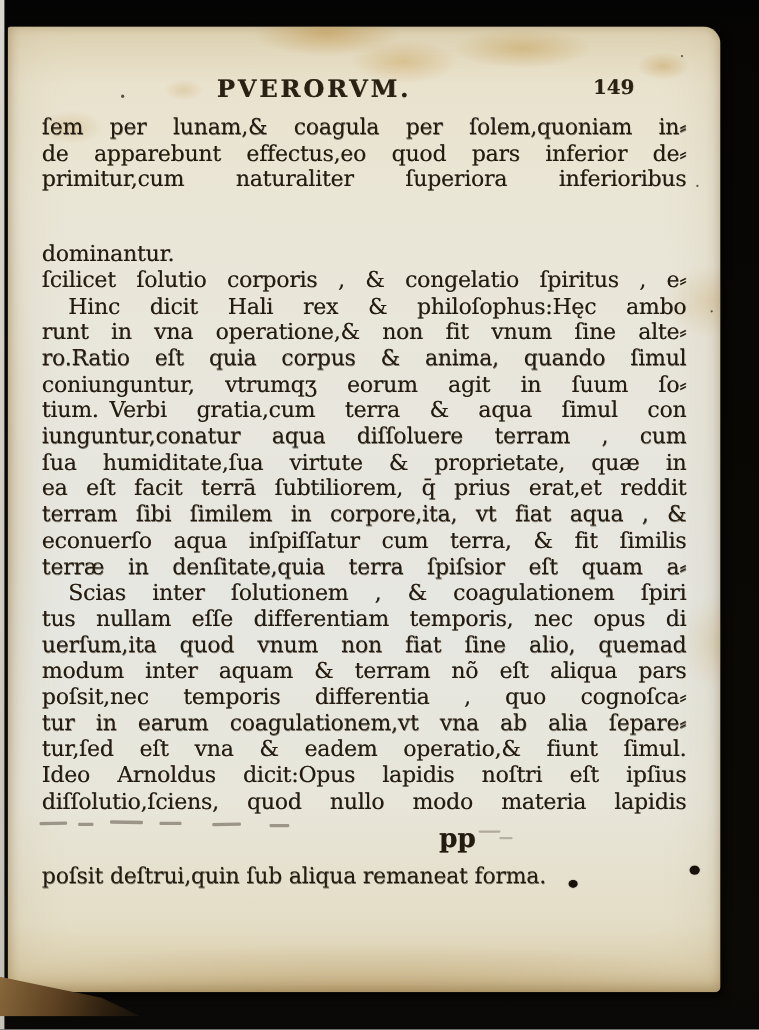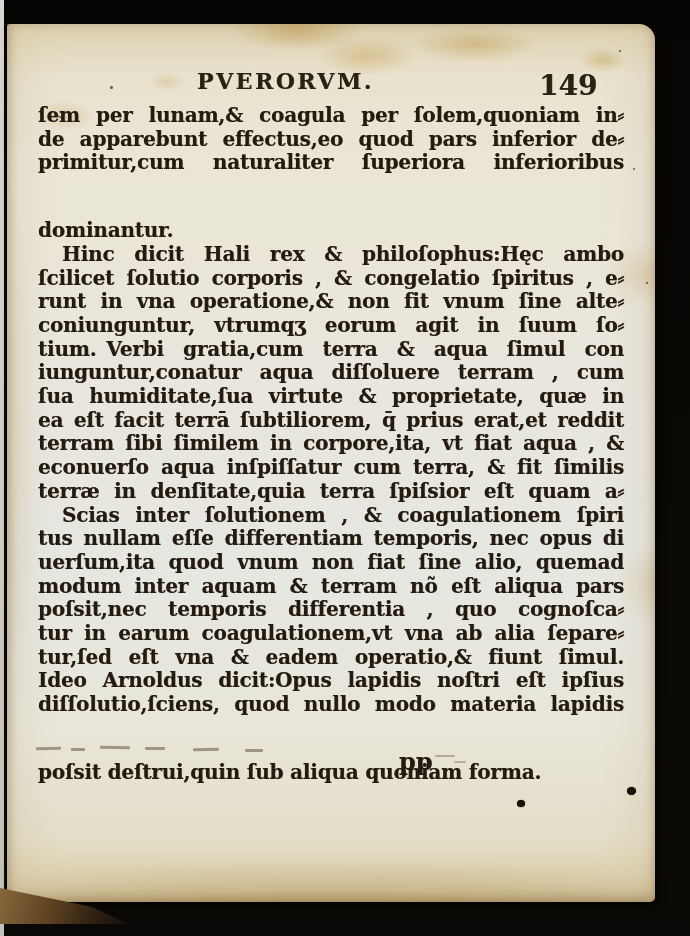--- a/index.html
+++ b/index.html
@@ -34,26 +34,26 @@
       inset 2px 0 8px rgba(150,115,60,.18),
       3px 4px 8px rgba(0,0,0,.65);
   }
   .running-title{
     position:absolute;left:190px;top:44px;
     font-size:22px;font-weight:bold;letter-spacing:2.5px;color:#2a2113;
     text-shadow:.4px .4px .5px rgba(42,33,19,.55);
   }
   .page-number{
     position:absolute;left:532px;top:45px;
-    font-size:28px;font-weight:bold;color:#2a2113;
+    font-size:18px;font-weight:bold;color:#2a2113;
     text-shadow:.4px .4px .5px rgba(42,33,19,.55);
   }
   .text-block{
     position:absolute;left:31px;top:80px;width:586px;
-    font-size:20px;line-height:23.7px;font-weight:bold;color:#241b10;
+    font-size:20px;line-height:23.7px;font-weight:normal;color:#241b10;
     letter-spacing:-0.2px;
     text-shadow:.35px .35px .45px rgba(36,27,16,.55);
   }
   .line{text-align:justify;text-align-last:justify;}
   .line.flush{text-align-last:left;margin-top:44px;}
   .line.indent{padding-left:24px;}
   .catchword{
     position:absolute;left:392px;top:723px;
     font-size:24px;font-weight:bold;color:#241b10;
     text-shadow:.35px .35px .45px rgba(36,27,16,.55);
@@ -96,41 +96,42 @@
   <div class="speck speck-2"></div>
   <div class="speck speck-3"></div>
   <div class="speck speck-4"></div>
 
   <div class="text-block">
 
   <div class="line">ſem per lunam,&amp; coagula per ſolem,quoniam in⸗</div>
       <div class="line">de apparebunt effectus,eo quod pars inferior de⸗</div>
       <div class="line">primitur,cum naturaliter ſuperiora inferioribus</div>
       <div class="line flush">dominantur.</div>
+      <div class="line">ſcilicet ſolutio corporis , &amp; congelatio ſpiritus , e⸗</div>
       <div class="line indent">Hinc dicit Hali rex &amp; philoſophus:Hęc ambo</div>
-      <div class="line">ſcilicet ſolutio corporis , &amp; congelatio ſpiritus , e⸗</div>
       <div class="line">runt in vna operatione,&amp; non fit vnum ſine alte⸗</div>
+      <div class="line">ro.Ratio eſt quia corpus &amp; anima, quando ſimul</div>
       <div class="line">coniunguntur, vtrumqʒ eorum agit in ſuum ſo⸗</div>
       <div class="line">tium. Verbi gratia,cum terra &amp; aqua ſimul con</div>
       <div class="line">iunguntur,conatur aqua diſſoluere terram , cum</div>
       <div class="line">ſua humiditate,ſua virtute &amp; proprietate, quæ in</div>
       <div class="line">ea eſt facit terrā ſubtiliorem, q̄ prius erat,et reddit</div>
       <div class="line">terram ſibi ſimilem in corpore,ita, vt fiat aqua , &amp;</div>
       <div class="line">econuerſo aqua inſpiſſatur cum terra, &amp; fit ſimilis</div>
       <div class="line">terræ in denſitate,quia terra ſpiſsior eſt quam a⸗</div>
       <div class="line indent">Scias inter ſolutionem , &amp; coagulationem ſpiri</div>
       <div class="line">tus nullam eſſe differentiam temporis, nec opus di</div>
       <div class="line">uerſum,ita quod vnum non fiat ſine alio, quemad</div>
       <div class="line">modum inter aquam &amp; terram nõ eſt aliqua pars</div>
       <div class="line">poſsit,nec temporis differentia , quo cognoſca⸗</div>
       <div class="line">tur in earum coagulationem,vt vna ab alia ſepare⸗</div>
       <div class="line">tur,ſed eſt vna &amp; eadem operatio,&amp; fiunt ſimul.</div>
       <div class="line">Ideo Arnoldus dicit:Opus lapidis noſtri eſt ipſius</div>
       <div class="line">diſſolutio,ſciens, quod nullo modo materia lapidis</div>
-      <div class="line flush">poſsit deſtrui,quin ſub aliqua quoniam forma.</div>
+      <div class="line flush">poſsit deſtrui,quin ſub aliqua remaneat forma.</div>
     </div>
 
   <div class="catchword">pp</div>
 
   <div class="pencil-dash dash-1"></div>
   <div class="pencil-dash dash-2"></div>
   <div class="pencil-dash dash-3"></div>
   <div class="pencil-dash dash-4"></div>
   <div class="pencil-dash dash-5"></div>
   <div class="pencil-dash dash-6"></div>

